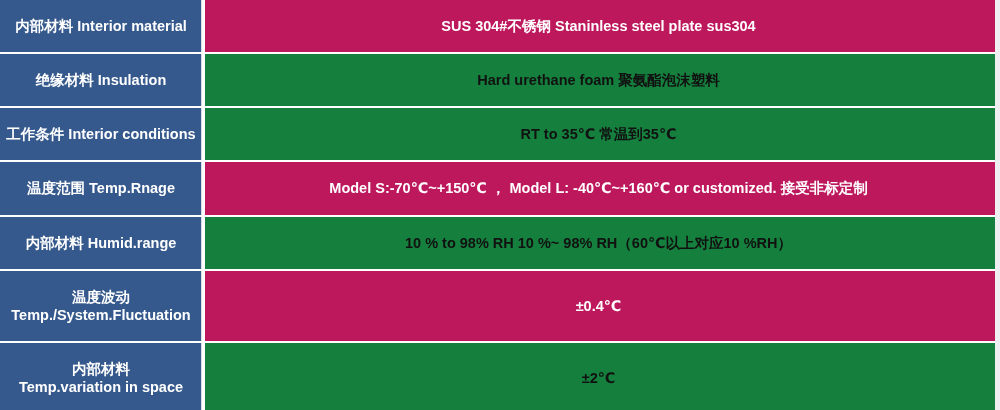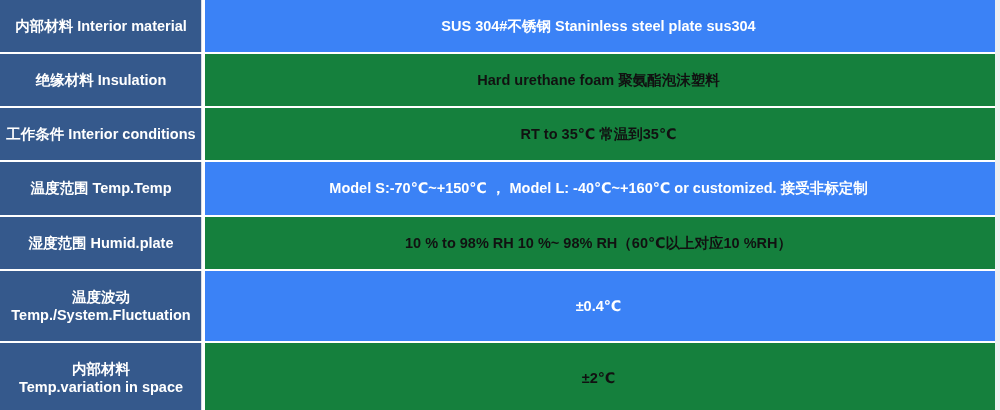--- a/index.html
+++ b/index.html
@@ -43,21 +43,21 @@
     box-shadow: inset -1px 0 0 #d9dde4;
   }
 
   td.value-cell {
     width: 795px;
     font-size: 14.5px;
     padding-right: 14px;
   }
 
   tr.blue-row td.value-cell {
-    background: #3b82f6;
+    background: #be185d;
     color: #ffffff;
   }
 
   tr.white-row td.value-cell {
     background: #15803d;
     color: #111111;
   }
 
   .label-line-1 { display: block; }
   .label-line-2 { display: block; }
@@ -97,28 +97,28 @@
 
     <tr class="white-row">
       <td class="label-cell">
         <span class="label-line-1">工作条件 Interior conditions</span>
       </td>
       <td class="value-cell">RT to 35℃ 常温到35℃</td>
     </tr>
 
     <tr class="blue-row">
       <td class="label-cell">
-        <span class="label-line-1">温度范围 Temp.Temp</span>
+        <span class="label-line-1">温度范围 Temp.Rnage</span>
       </td>
       <td class="value-cell">Model S:-70℃~+150℃ ， Model L: -40℃~+160℃ or customized. 接受非标定制</td>
     </tr>
 
     <tr class="white-row">
       <td class="label-cell">
-        <span class="label-line-1">湿度范围 Humid.plate</span>
+        <span class="label-line-1">内部材料 Humid.range</span>
       </td>
       <td class="value-cell">10 % to 98% RH 10 %~ 98% RH（60℃以上对应10 %RH）</td>
     </tr>
 
     <tr class="blue-row tall">
       <td class="label-cell">
         <span class="label-line-1">温度波动</span>
         <span class="label-line-2">Temp./System.Fluctuation</span>
       </td>
       <td class="value-cell">±0.4℃</td>

